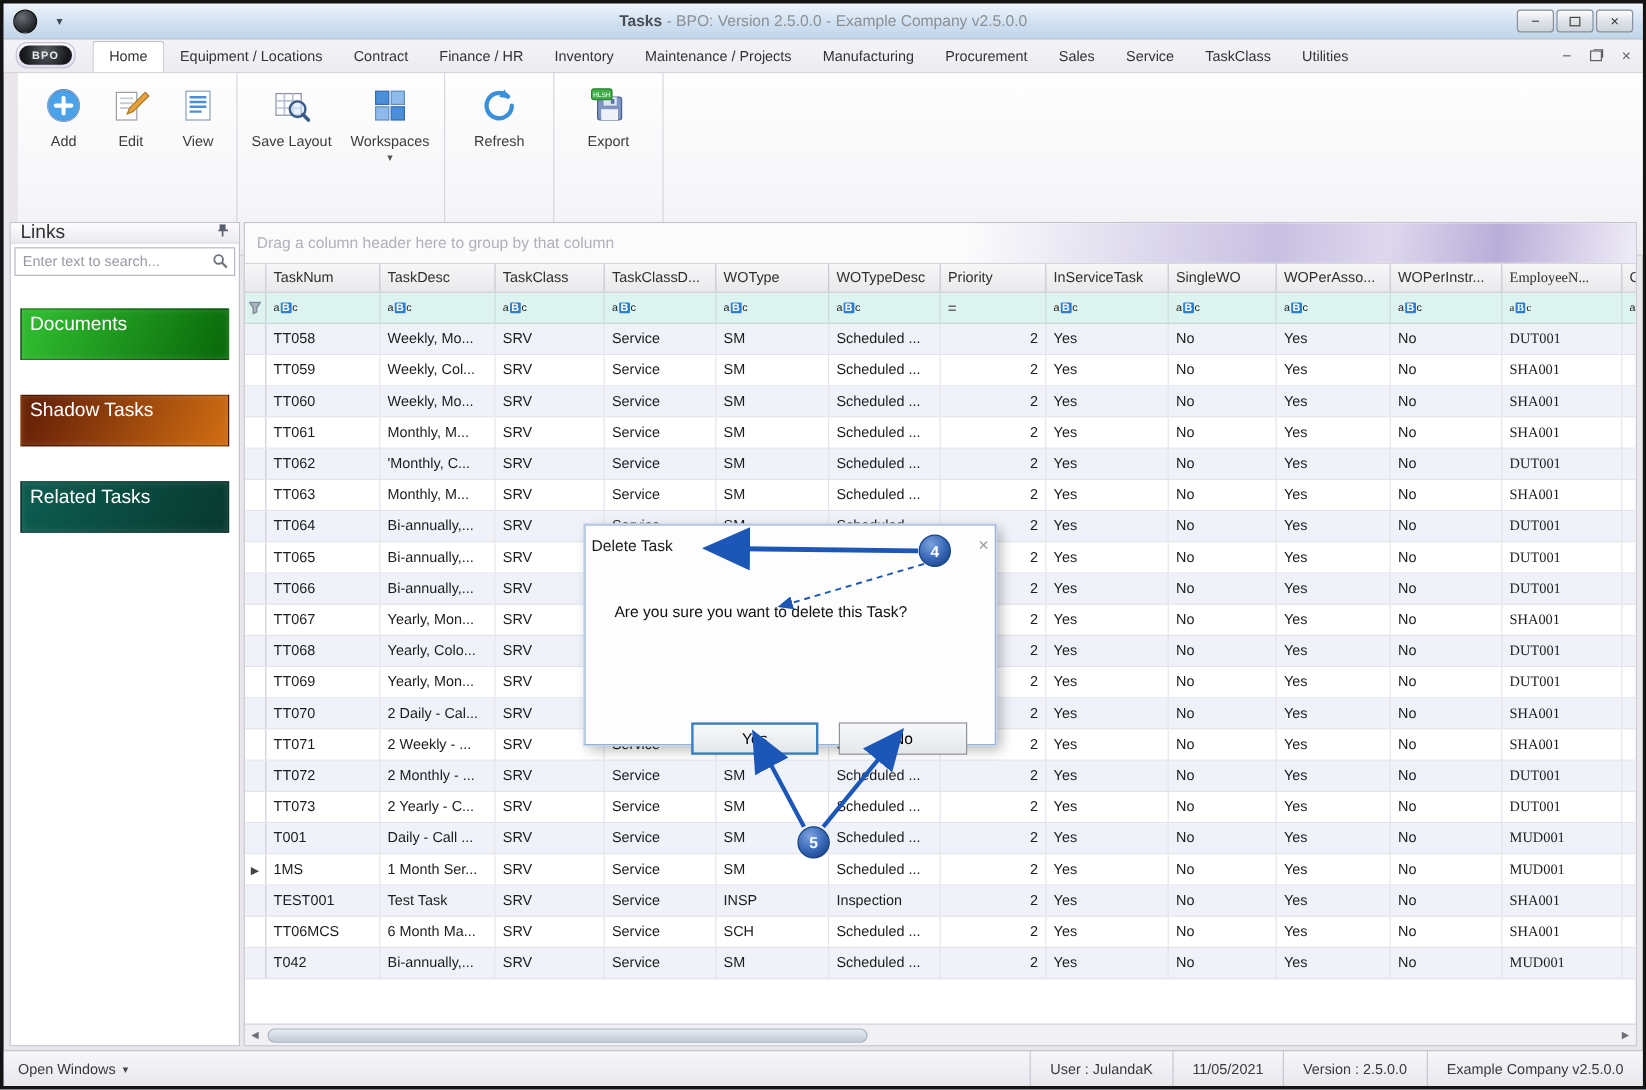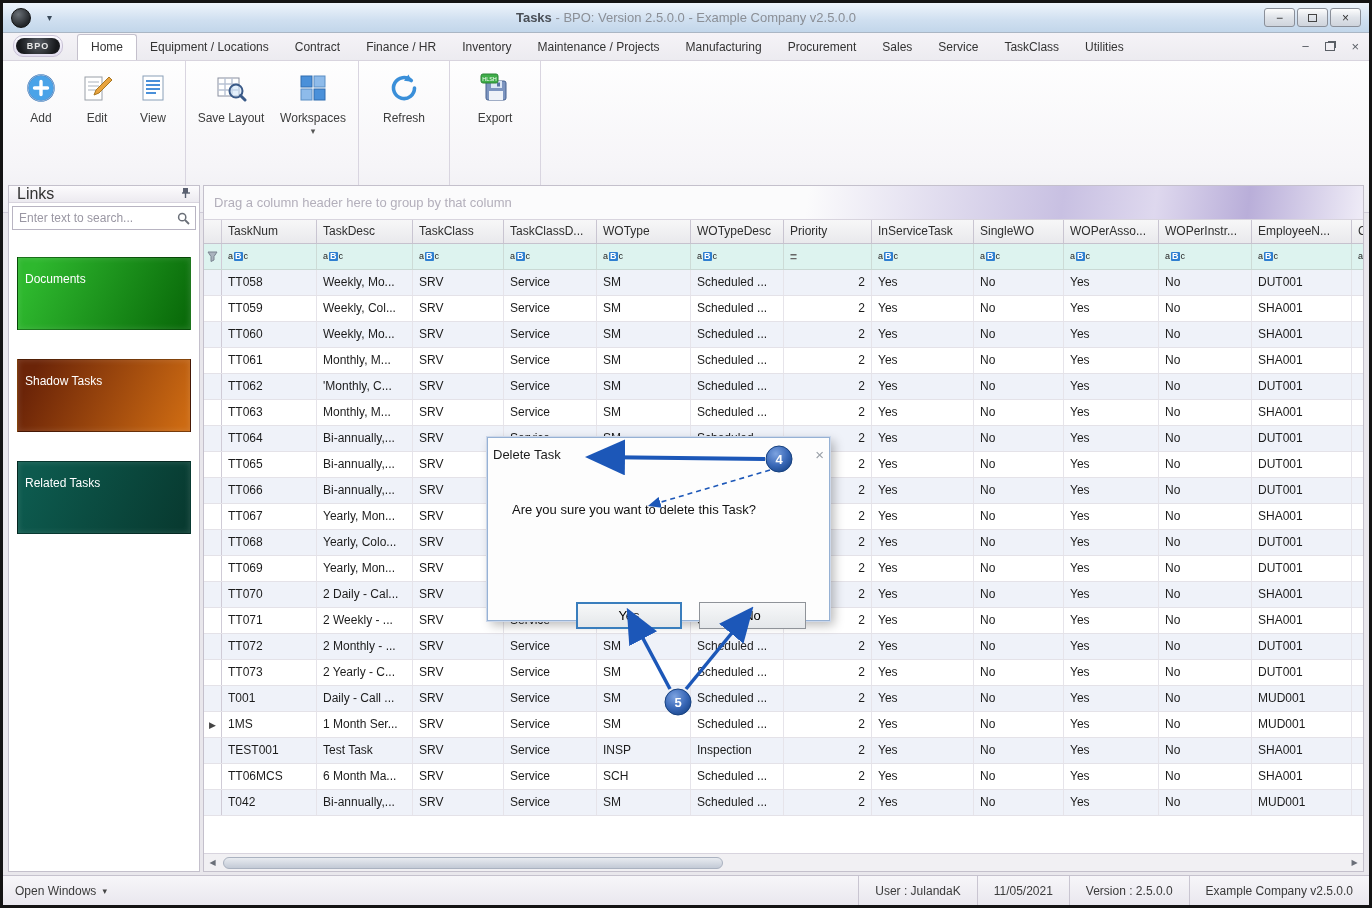--- a/index.html
+++ b/index.html
@@ -20,21 +20,21 @@
   .tabrow{position:absolute;top:30px;left:0;right:0;height:28px;background:linear-gradient(#f5f3f7,#ecebf0);display:flex;align-items:flex-end;border-bottom:1px solid #d8d4de;}
   .bpo-wrap{margin:0 14px 3px 10px;padding:2px;border:1px solid #c9c2d6;border-radius:10px;background:linear-gradient(#fbfaff,#e2ddef);}
   .bpo-pill{width:44px;height:16px;border-radius:8px;background:radial-gradient(circle at 50% 30%,#5a5f66,#17191c 75%);color:#e8e8e8;font-size:9px;font-weight:bold;display:flex;align-items:center;justify-content:center;letter-spacing:1px;}
   .tabs{display:flex;align-items:flex-end;height:100%;}
   .tab{padding:5px 13px 6px;font-size:12px;color:#333;white-space:nowrap;}
   .tab.active{background:#fff;border:1px solid #c4c0cc;border-bottom:none;border-radius:3px 3px 0 0;}
   .mdi-btns{margin-left:auto;margin-right:10px;display:flex;gap:16px;align-items:center;color:#5a5f66;font-size:13px;padding-bottom:6px;}
   .restore-box{width:10px;height:9px;border:1px solid #5a5f66;box-shadow:2px -2px 0 -1px #5a5f66;display:inline-block;}
 
   
-  .ribbon{position:absolute;top:58px;left:0;right:0;height:152px;background:linear-gradient(#fefefe,#f6f5f8 70%,#eeedf2);border-bottom:1px solid #cfcbd8;display:flex;padding-left:6px;}
+  .ribbon{position:absolute;top:58px;left:12px;right:0;height:152px;background:linear-gradient(#fefefe,#f6f5f8 70%,#eeedf2);border-bottom:1px solid #cfcbd8;display:flex;padding-left:6px;}
   .rgroup{display:flex;flex-direction:column;border-right:1px solid #d9d5e0;position:relative;}
   .rbtns{display:flex;flex:1;padding:6px 4px 0;}
   .rbtn{width:56px;display:flex;flex-direction:column;align-items:center;padding-top:4px;cursor:default;}
   .rbtn.wide{width:82px;}
   .ricon{width:34px;height:34px;display:flex;align-items:center;justify-content:center;}
   .ricon svg{width:32px;height:32px;}
   .rlabel{font-size:12px;color:#3c3c3c;margin-top:6px;white-space:nowrap;}
   .caret{font-size:9px;color:#555;margin-top:1px;}
   .rgl{height:19px;display:flex;align-items:center;justify-content:center;font-size:11px;color:#8a8793;position:relative;}
   .launcher{position:absolute;right:3px;bottom:3px;font-size:7px;color:#9a97a3;}
@@ -45,21 +45,21 @@
 
   
   .sidebar{width:192px;background:#fff;border:1px solid #c4c0cc;display:flex;flex-direction:column;margin-right:3px;}
   .sb-head{height:17px;background:linear-gradient(#fcfbfd,#eceaf0);border-bottom:1px solid #d8d4de;display:flex;align-items:center;padding:0 8px;font-size:16px;color:#333;justify-content:center;}
   .sb-pin{margin-left:auto;}
   .sb-search{margin:3px;position:relative;}
   .sb-search input{width:100%;height:24px;border:1px solid #b8b4c2;padding:0 24px 0 6px;font-size:12px;font-family:"Liberation Sans",sans-serif;color:#444;}
   .sb-search input::placeholder{color:#9a97a3;}
   .search-ic{position:absolute;right:6px;top:5px;}
   .tiles{padding:24px 8px 0 8px;display:flex;flex-direction:column;gap:29px;}
-  .tile{height:73px;border:1px solid rgba(0,0,0,.35);padding:14px 7px;color:#fff;font-size:12px;box-shadow:inset 0 0 6px rgba(255,255,255,.15);}
+  .tile{height:43px;border:1px solid rgba(0,0,0,.35);padding:4px 7px;color:#fff;font-size:16px;box-shadow:inset 0 0 6px rgba(255,255,255,.15);}
 
   
   .gridwrap{flex:1;background:#fff;border:1px solid #c4c0cc;display:flex;flex-direction:column;overflow:hidden;}
   .group-hint{height:34px;display:flex;align-items:center;padding-left:10px;font-size:13px;color:#b3afbb;background:linear-gradient(97deg,#fbfbfc 52%,#c8c0e2 74%,#ded8ee 82%,#b9aed9 90%,#efecf7 100%);border-bottom:1px solid #d8d4de;flex:0 0 auto;}
   .ghead,.gfilter,.grow{display:flex;flex:0 0 auto;}
   .icell{width:18px;flex:0 0 18px;border-right:1px solid #cfcbd6;display:flex;align-items:center;justify-content:center;font-size:9px;color:#444;}
   .ghead{height:24px;background:linear-gradient(#f7f7f8,#e9e9ec);border-bottom:1px solid #c6c2ce;}
   .hcell{padding:4px 6px;font-size:12px;color:#2e2e2e;border-right:1px solid #c9c5d1;white-space:nowrap;overflow:hidden;}
   .gfilter{height:26px;background:#ddf3ef;border-bottom:1px solid #c9d8d4;}
   .fcell{padding:4px 6px;border-right:1px solid #cddbd7;display:flex;align-items:center;}
@@ -68,21 +68,21 @@
   .fabc b{background:#2f7fd0;color:#fff;font-weight:bold;padding:0 1px;margin:0 1px;border-radius:1px;}
   .feq{color:#666;font-weight:bold;font-size:12px;}
   .gbody{flex:1;overflow:hidden;background:#fff;}
   .grow{height:26px;border-bottom:1px solid #e4e2e8;background:#fff;}
   .grow.alt{background:#eff2f9;}
   .gcell{padding:5px 6px;font-size:12px;color:#1c1c1c;border-right:1px solid #e6e4ea;white-space:nowrap;overflow:hidden;}
   .gcell.right{text-align:right;}
   .c0{width:95px;flex:0 0 95px;} .c1{width:96px;flex:0 0 96px;} .c2{width:91px;flex:0 0 91px;}
   .c3{width:93px;flex:0 0 93px;} .c4{width:94px;flex:0 0 94px;} .c5{width:93px;flex:0 0 93px;}
   .c6{width:88px;flex:0 0 88px;} .c7{width:102px;flex:0 0 102px;} .c8{width:90px;flex:0 0 90px;}
-  .c9{width:95px;flex:0 0 95px;} .c10{width:93px;flex:0 0 93px;} .c11{width:100px;flex:0 0 100px;}
+  .c9{width:95px;flex:0 0 95px;} .c10{width:93px;flex:0 0 93px;} .c11{width:100px;flex:0 0 100px;font-family:Liberation Serif, serif;}
   .c12{flex:1 0 18px;border-right:none;}
   .hscroll{height:18px;flex:0 0 auto;background:#f1f0f3;border-top:1px solid #d8d4de;display:flex;align-items:center;}
   .sarrow{width:17px;text-align:center;font-size:8px;color:#6a6f78;}
   .sthumb{height:12px;width:500px;margin-left:2px;border-radius:6px;background:linear-gradient(#e8ebf0,#c3cad6);border:1px solid #aab2c0;}
 
   
   .statusbar{position:absolute;left:0;right:0;bottom:0;height:30px;background:linear-gradient(#f7f6f9,#e9e7ee);border-top:1px solid #c6c2ce;display:flex;align-items:center;font-size:12px;color:#3a3a3a;}
   .sb-left{padding:0 12px;display:flex;align-items:center;gap:6px;}
   .sb-right{margin-left:auto;display:flex;align-items:stretch;height:100%;}
   .sseg{display:flex;align-items:center;padding:0 16px;border-left:1px solid #c9c5d1;white-space:nowrap;}

